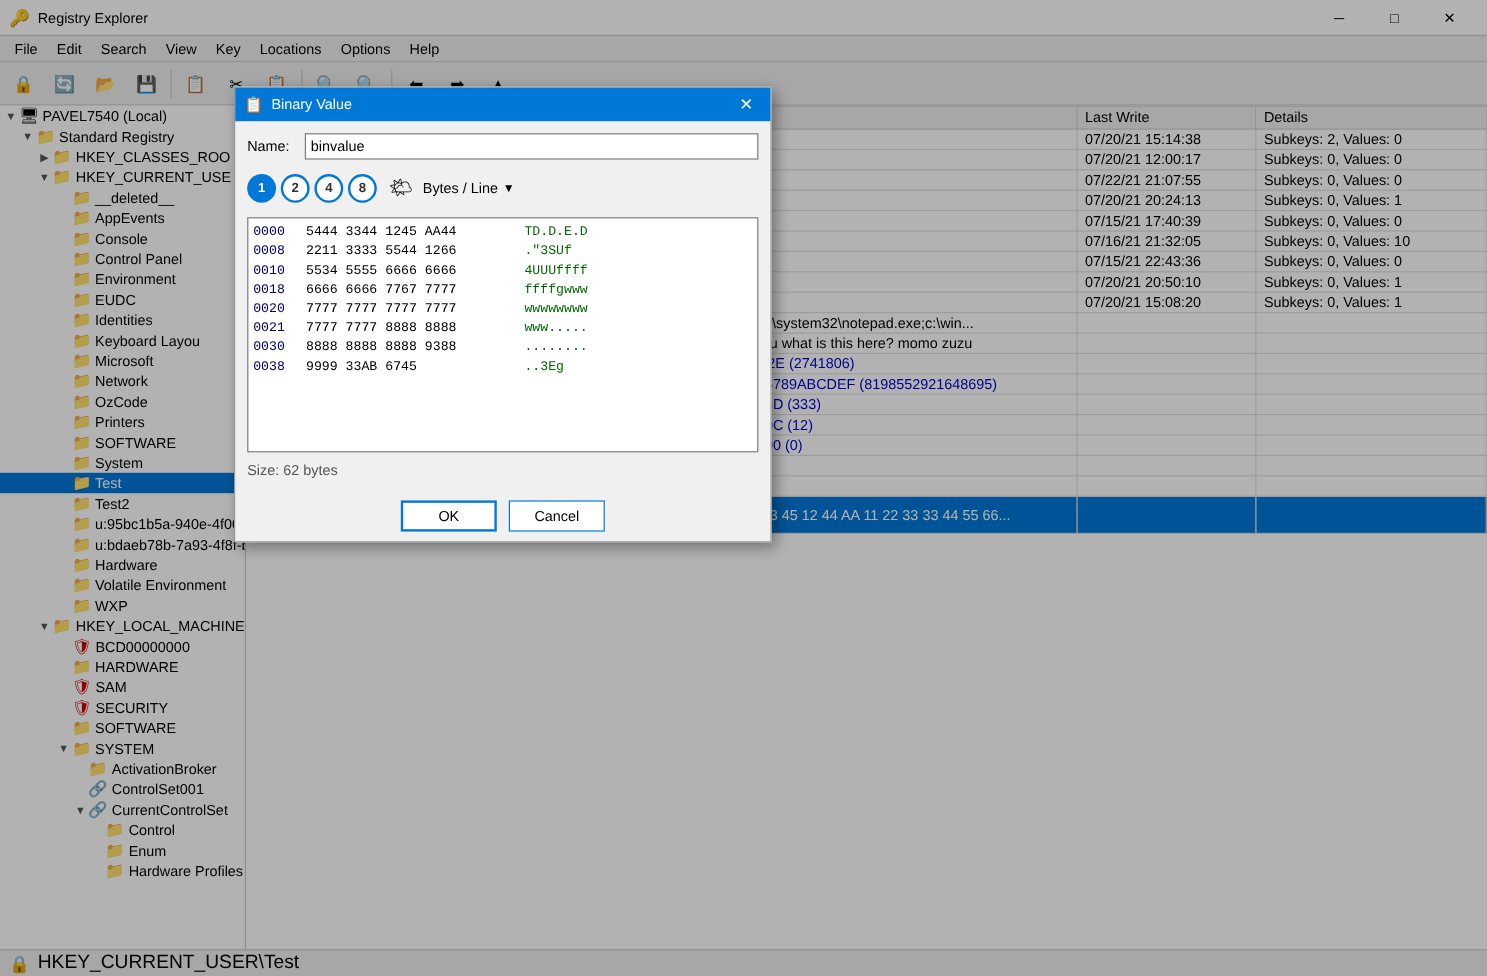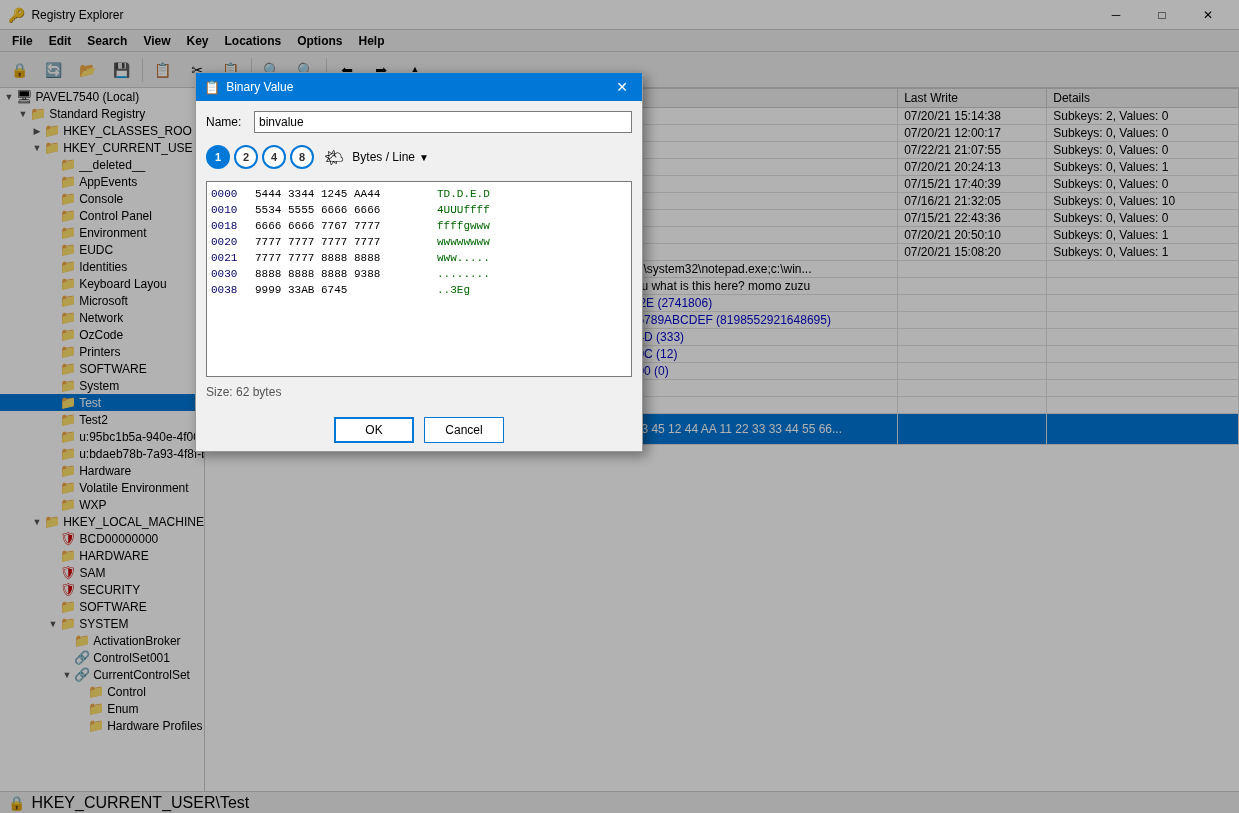--- a/index.html
+++ b/index.html
@@ -9,21 +9,21 @@
     #title-bar {
       display: flex; align-items: center; background: #fff; height: 30px;
       border-bottom: 1px solid #ccc; padding: 0 8px; gap: 6px;
     }
     #title-bar .win-controls { display: flex; gap: 0; margin-left: auto; }
     #title-bar .win-btn { width: 46px; height: 30px; border: none; background: transparent; cursor: pointer; font-size: 12px; display: flex; align-items: center; justify-content: center; }
 
     
     #menu-bar {
       display: flex; background: #f0f0f0; height: 22px; align-items: center;
-      border-bottom: 1px solid #ccc; padding: 0 4px; font-weight: bold;
+      border-bottom: 1px solid #ccc; padding: 0 4px;
     }
     .menu-item { padding: 2px 8px; cursor: pointer; font-size: 12px; }
 
     
     #toolbar {
       display: flex; background: #f0f0f0; height: 36px; align-items: center;
       border-bottom: 1px solid #ccc; padding: 0 4px; gap: 2px;
     }
     .tb-btn { width: 32px; height: 30px; border: 1px solid transparent; background: transparent; cursor: pointer; display: flex; align-items: center; justify-content: center; font-size: 14px; }
     .tb-sep { width: 1px; height: 24px; background: #ccc; margin: 0 2px; }
@@ -564,20 +564,25 @@
           <span class="bytes-dropdown-arrow">▼</span>
         </span>
       </div>
       <div class="hex-area">
         <div class="hex-row">
           <span class="hex-offset">0000</span>
           <span class="hex-bytes">5444 3344 1245 AA44</span>
           <span class="hex-ascii">TD.D.E.D</span>
         </div>
         <div class="hex-row">
+          <span class="hex-offset">0008</span>
+          <span class="hex-bytes">2211 3333 5544 1266</span>
+          <span class="hex-ascii">."3SUf</span>
+        </div>
+        <div class="hex-row">
           <span class="hex-offset">0010</span>
           <span class="hex-bytes">5534 5555 6666 6666</span>
           <span class="hex-ascii">4UUUffff</span>
         </div>
         <div class="hex-row">
           <span class="hex-offset">0018</span>
           <span class="hex-bytes">6666 6666 7767 7777</span>
           <span class="hex-ascii">ffffgwww</span>
         </div>
         <div class="hex-row">

